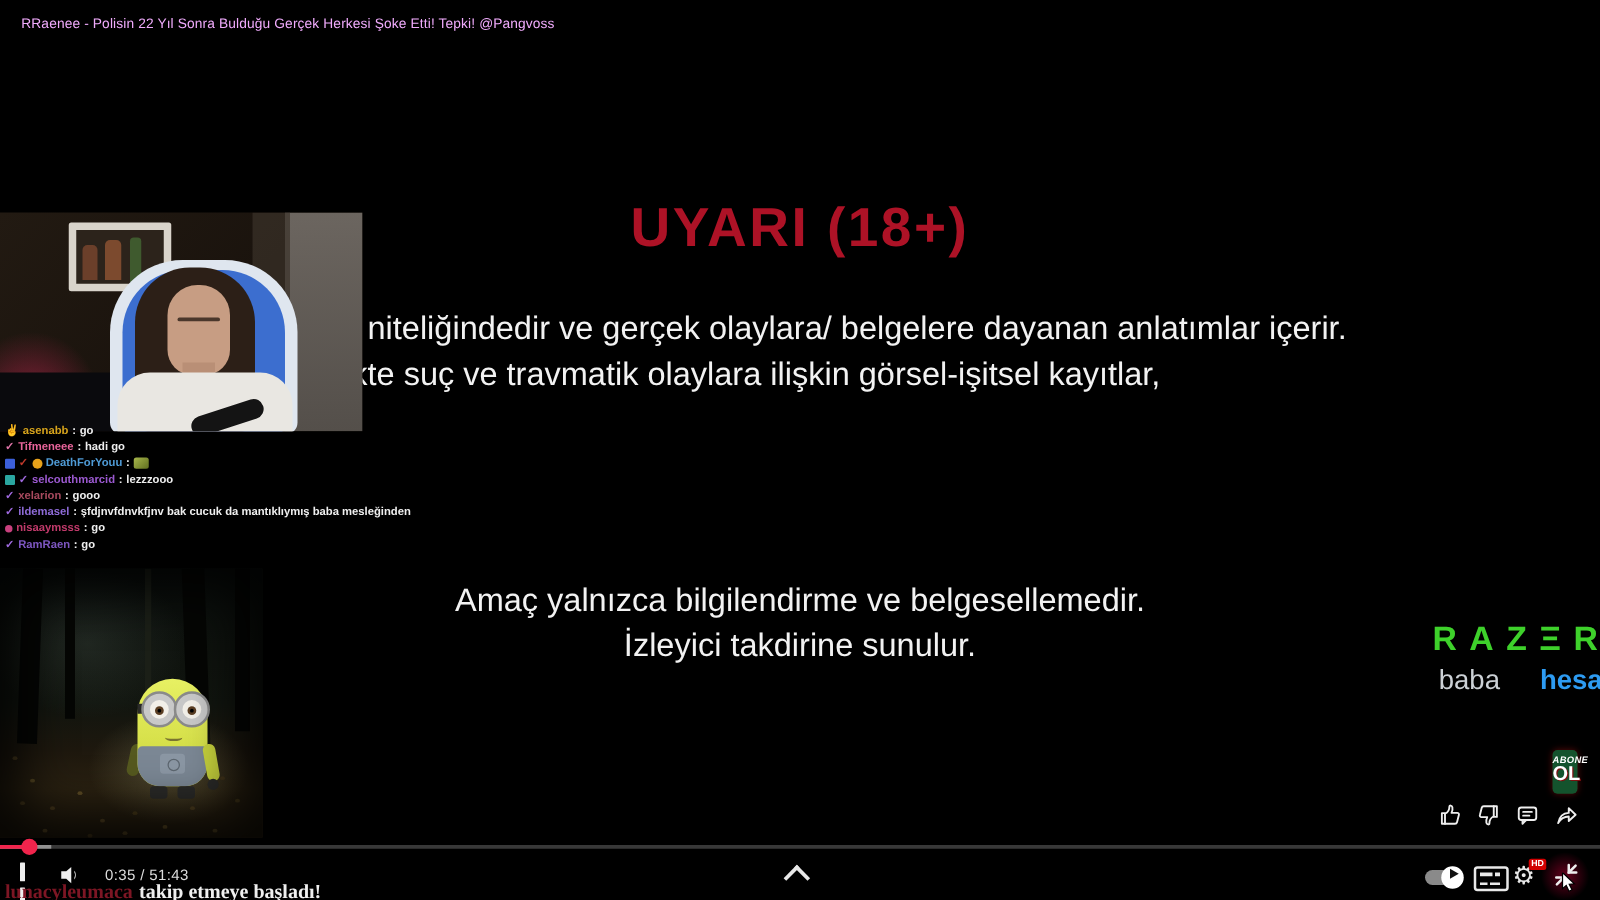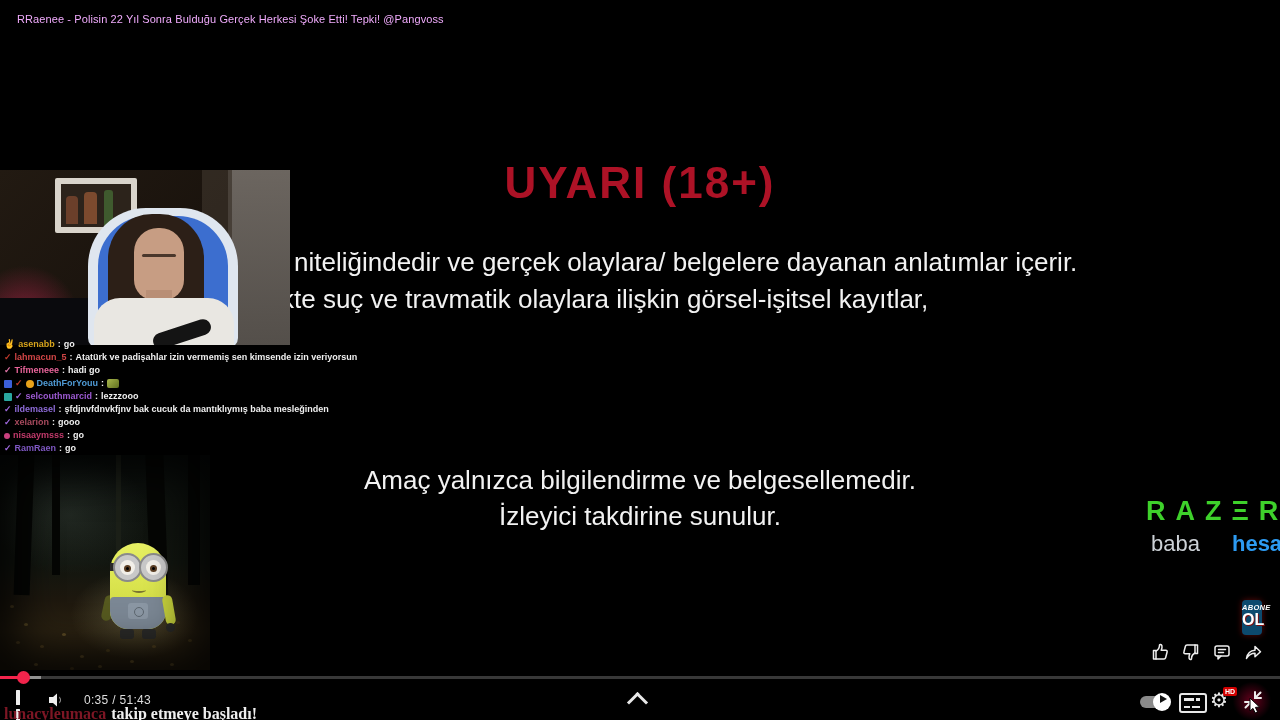--- a/index.html
+++ b/index.html
@@ -90,21 +90,21 @@
   .vign{position:absolute;left:0;top:0;width:210px;height:215px;box-shadow:inset 0 0 40px 18px rgba(0,0,0,.8);}
 
   
   .razer{left:1146px;top:496px;width:150px;color:#3ed12b;font-size:27px;font-weight:bold;letter-spacing:10px;z-index:2;white-space:nowrap;}
   .incehesap{left:1151px;top:531px;z-index:2;white-space:nowrap;}
   .ih-ince{color:#ccd1d6;font-size:22px;}
   .ih-hesap{color:#2d9bf2;font-size:22px;font-weight:bold;margin-left:32px;}
   .ih-com{color:#aeb4ba;font-size:12px;font-weight:bold;}
 
   
-  .abone{left:1242px;top:600px;width:20px;height:35px;background:#0c4a6e;border-radius:4px;z-index:2;text-align:center;box-shadow:0 0 6px rgba(180,20,20,.5);}
+  .abone{left:1242px;top:600px;width:20px;height:35px;background:#14532d;border-radius:4px;z-index:2;text-align:center;box-shadow:0 0 6px rgba(180,20,20,.5);}
   .abone .l1{display:block;color:#fff;font-size:7.5px;font-weight:bold;font-style:italic;margin-top:3px;letter-spacing:.3px;}
   .abone .l2{display:block;color:#fff;font-size:16px;font-weight:bold;line-height:16px;text-shadow:1px 1px 0 #7d0f0f;}
 
   
   .social{left:1150px;top:642px;display:flex;gap:11px;z-index:2;}
   .social svg{display:block;}
 
   
   .progress{left:0;top:676px;width:1280px;height:3px;background:rgba(255,255,255,.22);z-index:6;}
   .prog-buf{position:absolute;left:0;top:0;height:3px;width:41px;background:rgba(255,255,255,.45);}
@@ -164,36 +164,33 @@
     <div class="neck"></div>
     <div class="shirt"></div>
     <div class="mic"></div>
   </div>
 
   <div class="abs chat">
     <div class="chat-row">
       <span class="badge b-check ck-gray">✌</span><span class="cuser" style="color: rgb(215, 164, 28);">asenabb</span><span class="csep">:</span><span class="cmsg">go</span>
     </div>
     <div class="chat-row">
-      <span class="badge b-check ck-red">✓</span><span class="cuser" style="color: rgb(208, 69, 69);">lahmacun_5</span><span class="csep">:</span><span class="cmsg">Atatürk ve padişahlar izin vermemiş sen kimsende izin veriyorsun</span>
-    </div>
-    <div class="chat-row">
       <span class="badge b-check ck-pink">✓</span><span class="cuser" style="color: rgb(232, 100, 154);">Tifmeneee</span><span class="csep">:</span><span class="cmsg">hadi go</span>
     </div>
     <div class="chat-row">
       <span class="badge b-sq b-blue"></span><span class="badge b-check ck-red">✓</span><span class="badge b-circ"></span><span class="cuser" style="color: rgb(79, 155, 214);">DeathForYouu</span><span class="csep">:</span><span class="emote em-green"></span>
     </div>
     <div class="chat-row">
       <span class="badge b-sq b-teal"></span><span class="badge b-check ck-purple">✓</span><span class="cuser" style="color: rgb(155, 89, 208);">selcouthmarcid</span><span class="csep">:</span><span class="cmsg">lezzzooo</span>
     </div>
     <div class="chat-row">
+      <span class="badge b-check ck-purple">✓</span><span class="cuser" style="color: rgb(168, 74, 94);">xelarion</span><span class="csep">:</span><span class="cmsg">gooo</span>
+    </div>
+    <div class="chat-row">
       <span class="badge b-check ck-purple">✓</span><span class="cuser" style="color: rgb(142, 107, 216);">ildemasel</span><span class="csep">:</span><span class="cmsg">şfdjnvfdnvkfjnv bak cucuk da mantıklıymış baba mesleğinden</span>
-    </div>
-    <div class="chat-row">
-      <span class="badge b-check ck-purple">✓</span><span class="cuser" style="color: rgb(168, 74, 94);">xelarion</span><span class="csep">:</span><span class="cmsg">gooo</span>
     </div>
     <div class="chat-row">
       <span class="badge b-dot"></span><span class="cuser" style="color: rgb(193, 58, 107);">nisaaymsss</span><span class="csep">:</span><span class="cmsg">go</span>
     </div>
     <div class="chat-row">
       <span class="badge b-check ck-purple">✓</span><span class="cuser" style="color: rgb(126, 87, 194);">RamRaen</span><span class="csep">:</span><span class="cmsg">go</span>
     </div>
   </div>
 
   <div class="abs minion-cam">

